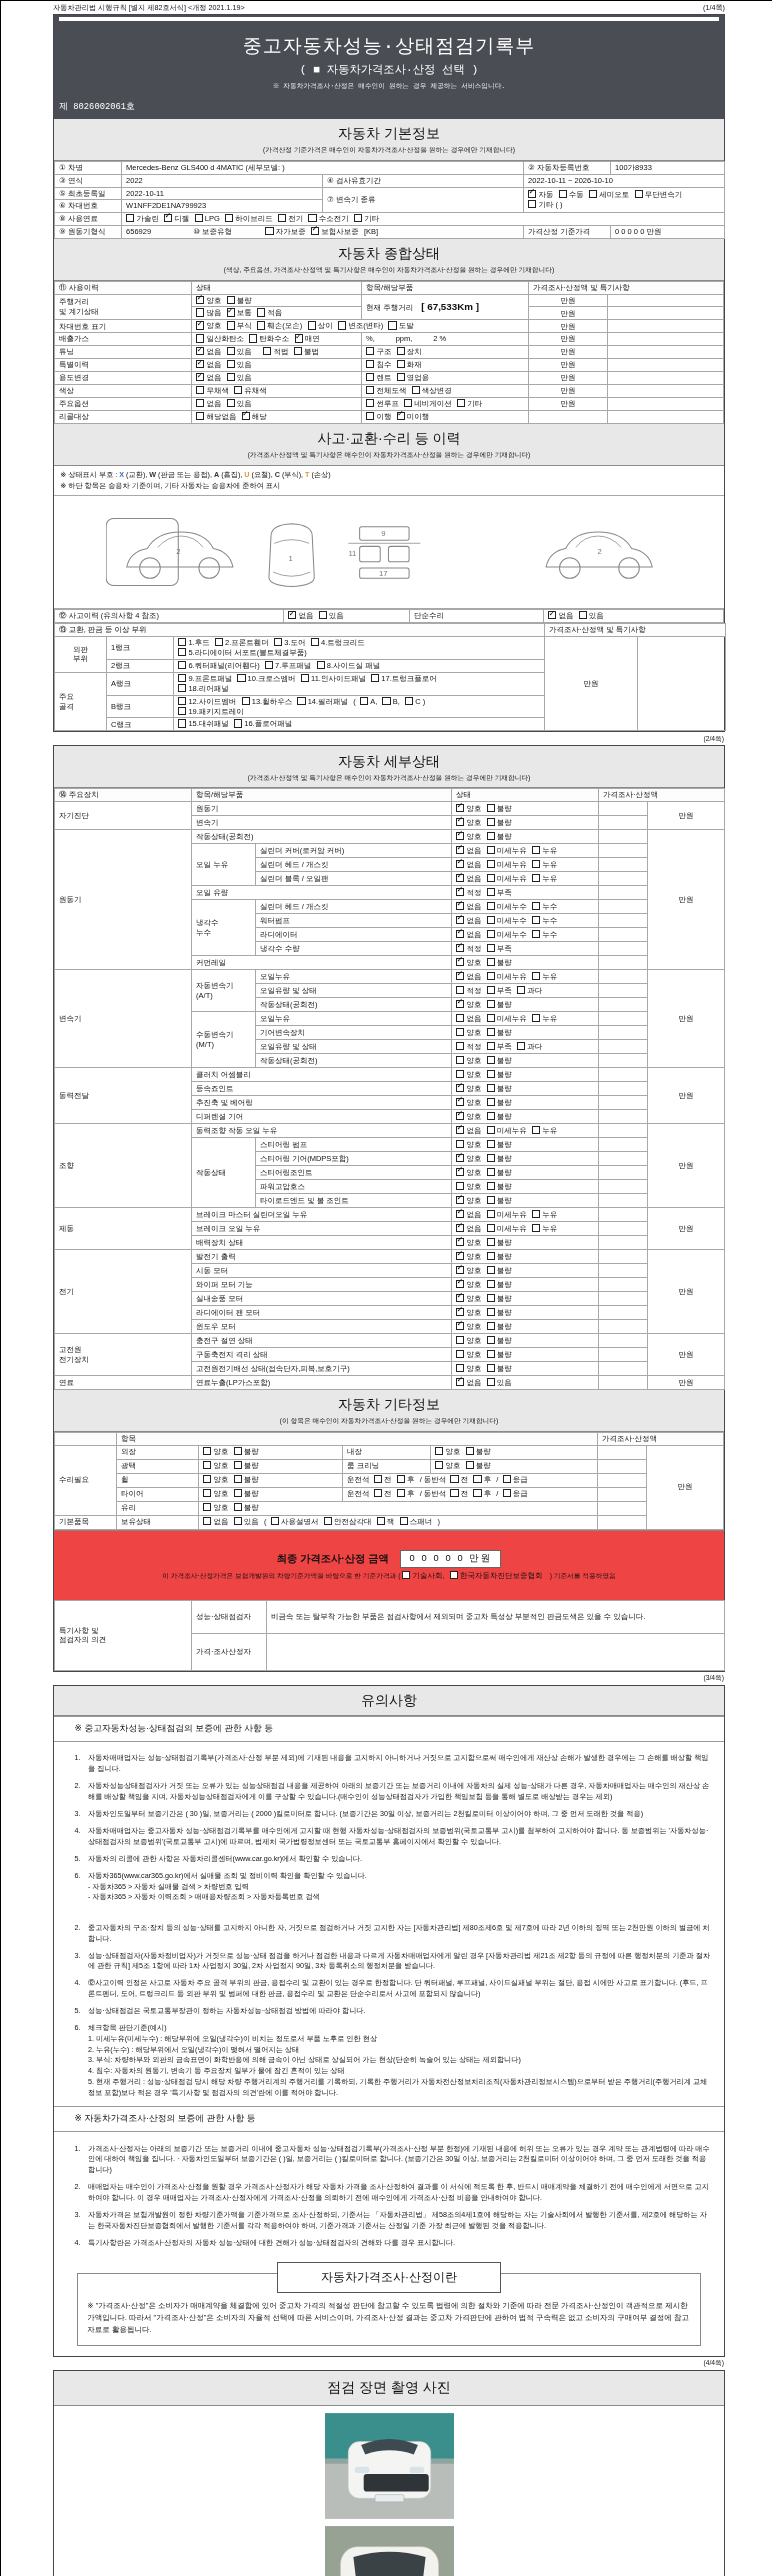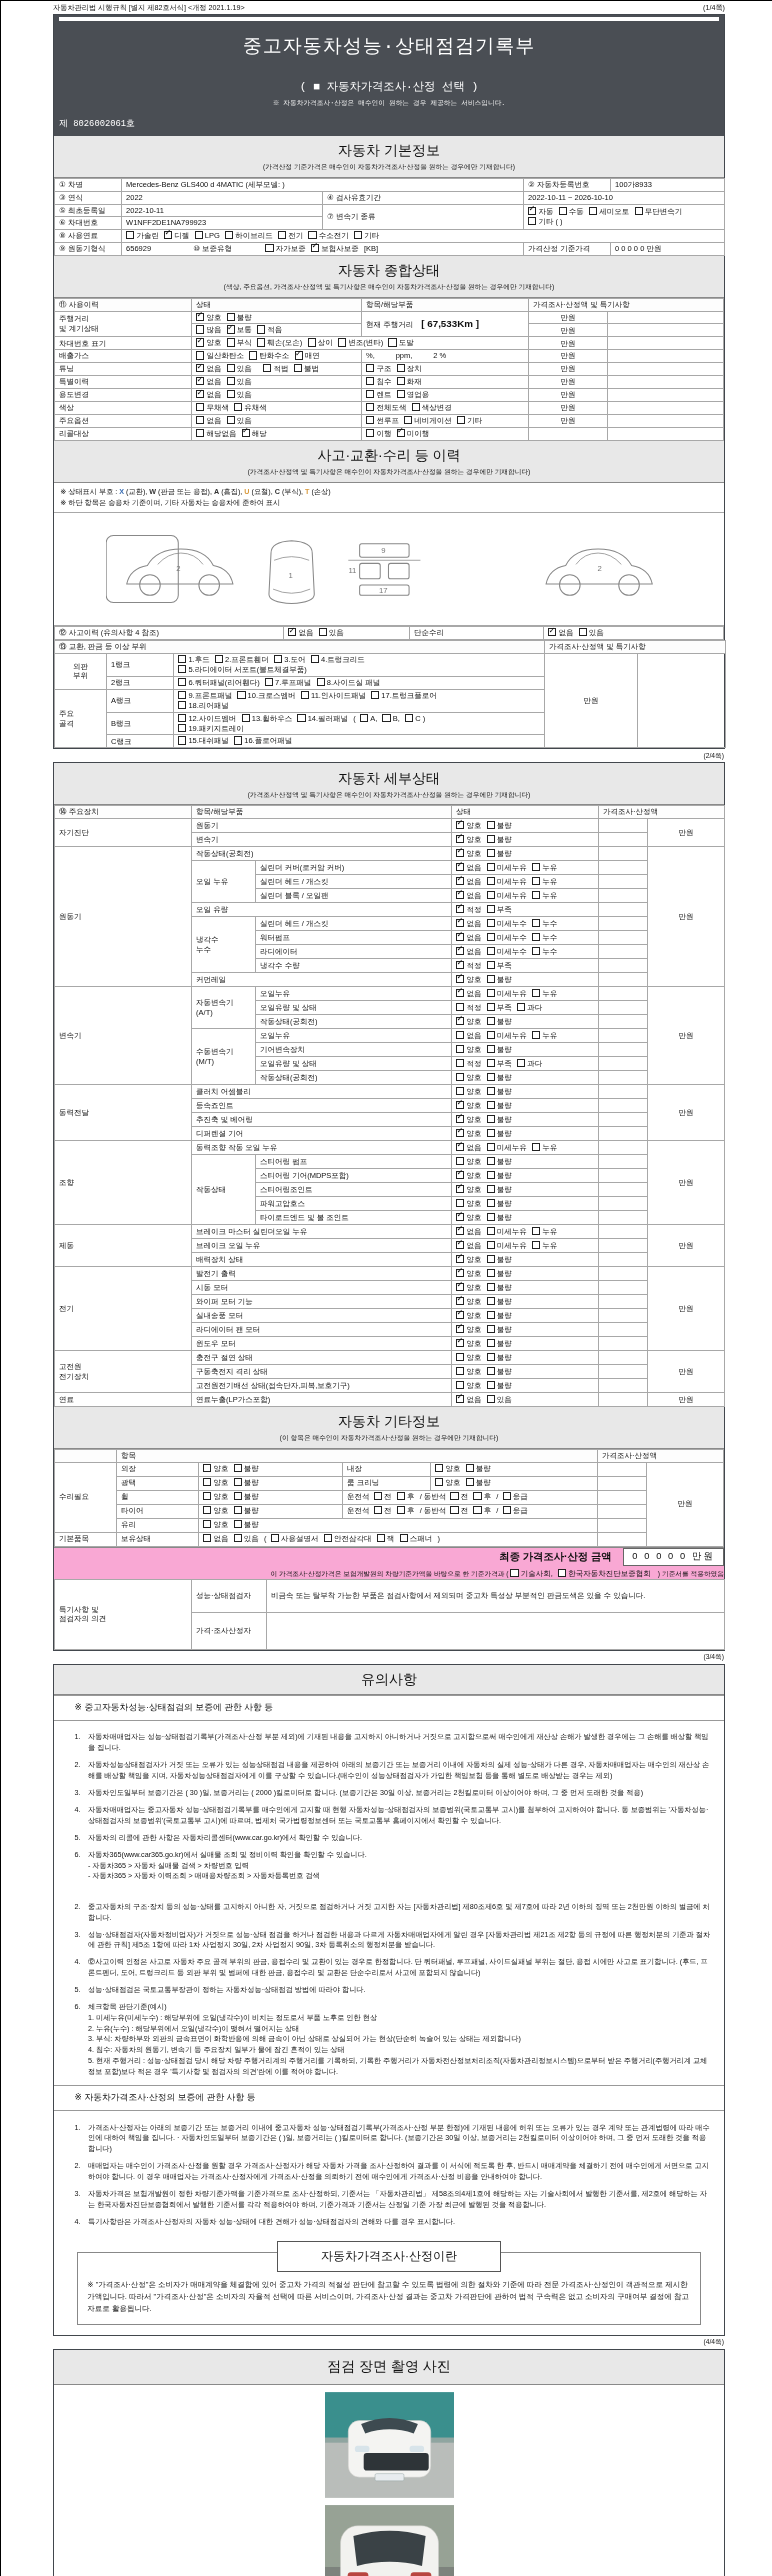--- a/index.html
+++ b/index.html
@@ -5,41 +5,41 @@
   html,body{margin:0;padding:0;background:#fff;}
   body{width:773px;font-family:"Liberation Sans","DejaVu Sans",sans-serif;color:#111;}
   .sheet{width:773px;position:relative;border-left:0.5px solid #000;border-top:0.5px solid #000;}
   .content{margin-left:52px;width:672px;}
   .toprow{display:flex;justify-content:space-between;font-size:7.2px;padding:1.5px 0 1px 0;}
   .marker{font-size:6.7px;text-align:right;padding:1.5px 1px;}
   .pagebox{border:1.5px solid #42474d;margin-bottom:1px;background:#fff;}
   .darkhead{background:#4a4e54;color:#fff;padding:2.6px 5.2px 5.2px 5.2px;font-family:Liberation Mono, monospace;}
   .wstrip{height:3.6px;background:#fff;margin-bottom:12.4px;}
   .dtitle{text-align:center;font-size:19px;letter-spacing:1px;}
-  .dsub{text-align:center;font-size:11.3px;margin-top:20px;}
+  .dsub{text-align:center;font-size:11.3px;margin-top:3px;}
   .dnote{text-align:center;font-size:6.7px;margin-top:4.6px;color:#f0f0f0;}
   .docno{font-size:8.8px;margin-top:10.3px;padding-bottom:1px;}
   .band{background:#e8e8e8;text-align:center;padding:6.2px 0 4.6px 0;border-bottom:0.5px solid #8a8a8a;}
   .btitle{font-size:14px;}
   .bsub{font-size:6.7px;margin-top:3.1px;}
   table{border-collapse:collapse;width:100%;table-layout:fixed;}
   td{border:0.5px solid #a8a8a8;padding:1px 4.1px;font-size:7.5px;line-height:1.3;vertical-align:middle;overflow:hidden;}
   .thead td{background:#fdfdfd;font-size:7.5px;}
   .prcell{text-align:center;}
   .spcell{padding:0;}
   .cb{display:inline-block;width:6.2px;height:6.2px;border:1px solid #222;margin-right:2.1px;vertical-align:-1px;position:relative;background:#fff;}
   .cb.on::after{content:"✓";position:absolute;top:-3.6px;left:-0.5px;font-size:8.2px;font-weight:bold;color:#111;}
   .opt{margin-right:5.2px;white-space:nowrap;display:inline-block;}
   .cbl{font-size:7.5px;}
   .cbx{margin-right:4.1px;}
   .notesblk{padding:3.1px 6.2px;font-size:7.2px;border-bottom:0.5px solid #a8a8a8;line-height:1.6;}
   .diagwrap{padding:4.1px 0;border-bottom:0.5px solid #a8a8a8;text-align:center;}
   .histtbl td{font-size:7.5px;margin-top:39px;}
   .bigkm{font-size:9.8px;font-weight:bold;padding-left:6px;}
-  .finalband{background:#f9a8d4;text-align:right;padding:0 0;border-top:0.5px solid #888;}
+  .finalband{background:#ef4444;text-align:center;padding:19px 0;border-top:0.5px solid #888;}
   .finlabel{font-size:10.3px;font-weight:bold;display:inline-block;vertical-align:middle;margin-right:9.3px;}
   .finval{display:inline-block;vertical-align:middle;border:0.5px solid #666;background:#fff;padding:1.5px 8.2px;font-size:9.3px;letter-spacing:2.1px;}
   .finnote{font-size:6.7px;margin-top:3.1px;}
   .nsubhead{border-top:0.5px solid #999;border-bottom:0.5px solid #999;padding:6.2px 5.2px 6.2px 20.6px;font-size:8.8px;}
   .nitems{padding:5.2px 12.4px 7.2px 20.6px;}
   .nitem{display:flex;margin-top:6.2px;font-size:7.2px;line-height:1.5;}
   .nitem .nn{width:13.4px;flex:none;}
   .nitem .nt{flex:1;}
   .nsubline{margin-left:13.4px;font-size:7.2px;line-height:1.5;}
   .ngap{height:13.4px;}

